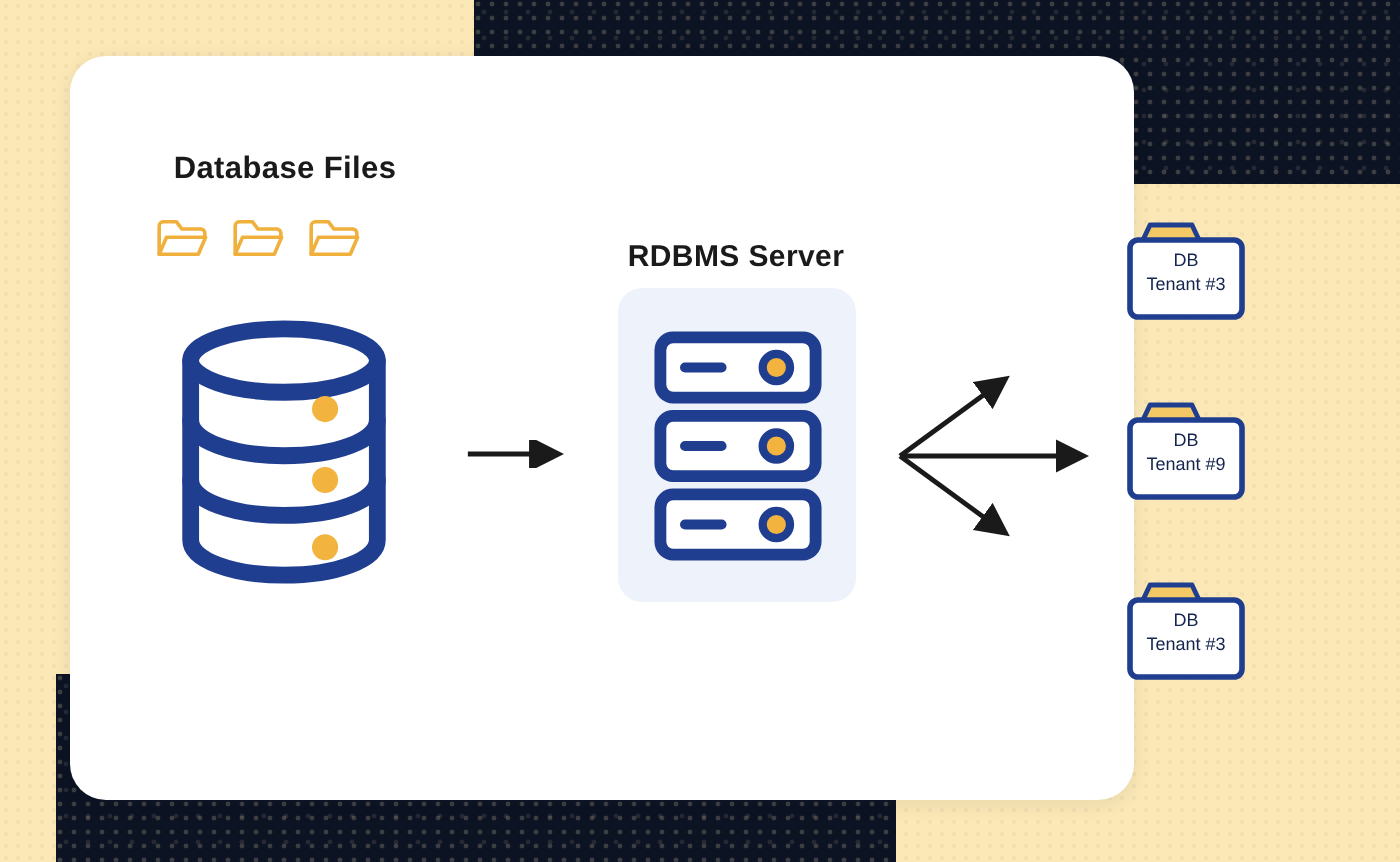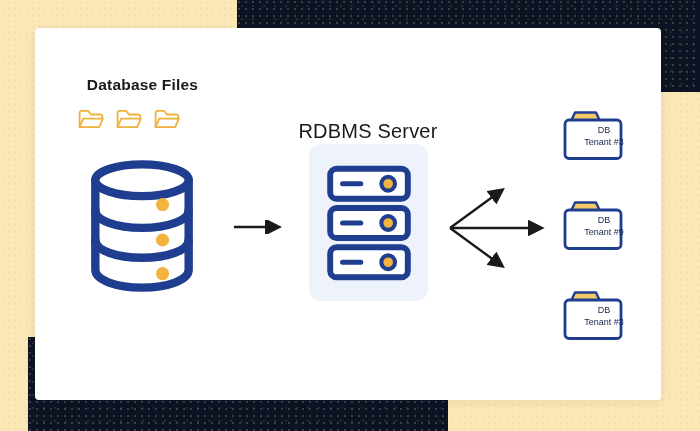--- a/index.html
+++ b/index.html
@@ -14,47 +14,47 @@
     position:absolute;
     background-color:#0C1322;
     background-image:
       radial-gradient(circle at 2px 2px, rgba(250,235,190,0.20) 1px, transparent 1.4px),
       radial-gradient(circle at 5px 6px, rgba(250,235,190,0.10) 1px, transparent 1.4px);
     background-size:7px 7px, 11px 13px;
   }
   .corner.tr{right:0;top:0;width:463px;height:92px;}
   .corner.bl{left:28px;bottom:0;width:420px;height:94px;}
   .card{
-    position:absolute;left:35px;top:28px;width:626px;height:372px;
-    background:#FFFFFF;border-radius:4px;
+    position:absolute;left:35px;top:28px;width:532px;height:372px;
+    background:#FFFFFF;border-radius:18px;
     box-shadow:0 2px 10px rgba(20,25,50,0.08);
   }
   .left-title{
     position:absolute;left:40px;top:48px;width:135px;text-align:center;
     font-size:15.5px;font-weight:700;color:#1A1A1A;letter-spacing:.2px;
   }
   .folder-row{
     position:absolute;left:42px;top:80px;width:130px;
     display:flex;gap:10px;align-items:center;
   }
   .mini-folder{width:28px;height:22px;display:block;}
   .db-icon{position:absolute;left:48px;top:128px;width:118px;height:140px;}
   .flow-arrow{position:absolute;left:197px;top:192px;width:56px;height:14px;}
   .mid-title{
     position:absolute;left:263px;top:92px;width:140px;text-align:center;
-    font-size:20px;font-weight:400;color:#1A1A1A;letter-spacing:.2px;
+    font-size:15px;font-weight:700;color:#1A1A1A;letter-spacing:.2px;
   }
   .server-box{
     position:absolute;left:274px;top:116px;width:119px;height:157px;
     background:#EEF3FB;border-radius:12px;
     display:flex;align-items:center;justify-content:center;
   }
   .server-svg{width:84px;height:116px;display:block;}
   .fanout{position:absolute;left:412px;top:149px;width:102px;height:102px;}
-  .tenant{position:absolute;left:528px;width:60px;height:53px;padding-left:22px;}
+  .tenant{position:absolute;left:528px;width:60px;height:53px;}
   .tenant-1{top:80px;}
   .tenant-2{top:170px;}
   .tenant-3{top:260px;}
   .tenant-svg{position:absolute;left:0;top:0;width:60px;height:53px;}
   .tenant-label{
     position:absolute;left:0;top:17px;width:100%;text-align:center;
     font-size:9px;line-height:1.3;color:#16254E;font-weight:500;
   }
   .tenant-label span{display:block;}
   svg{display:block;}

